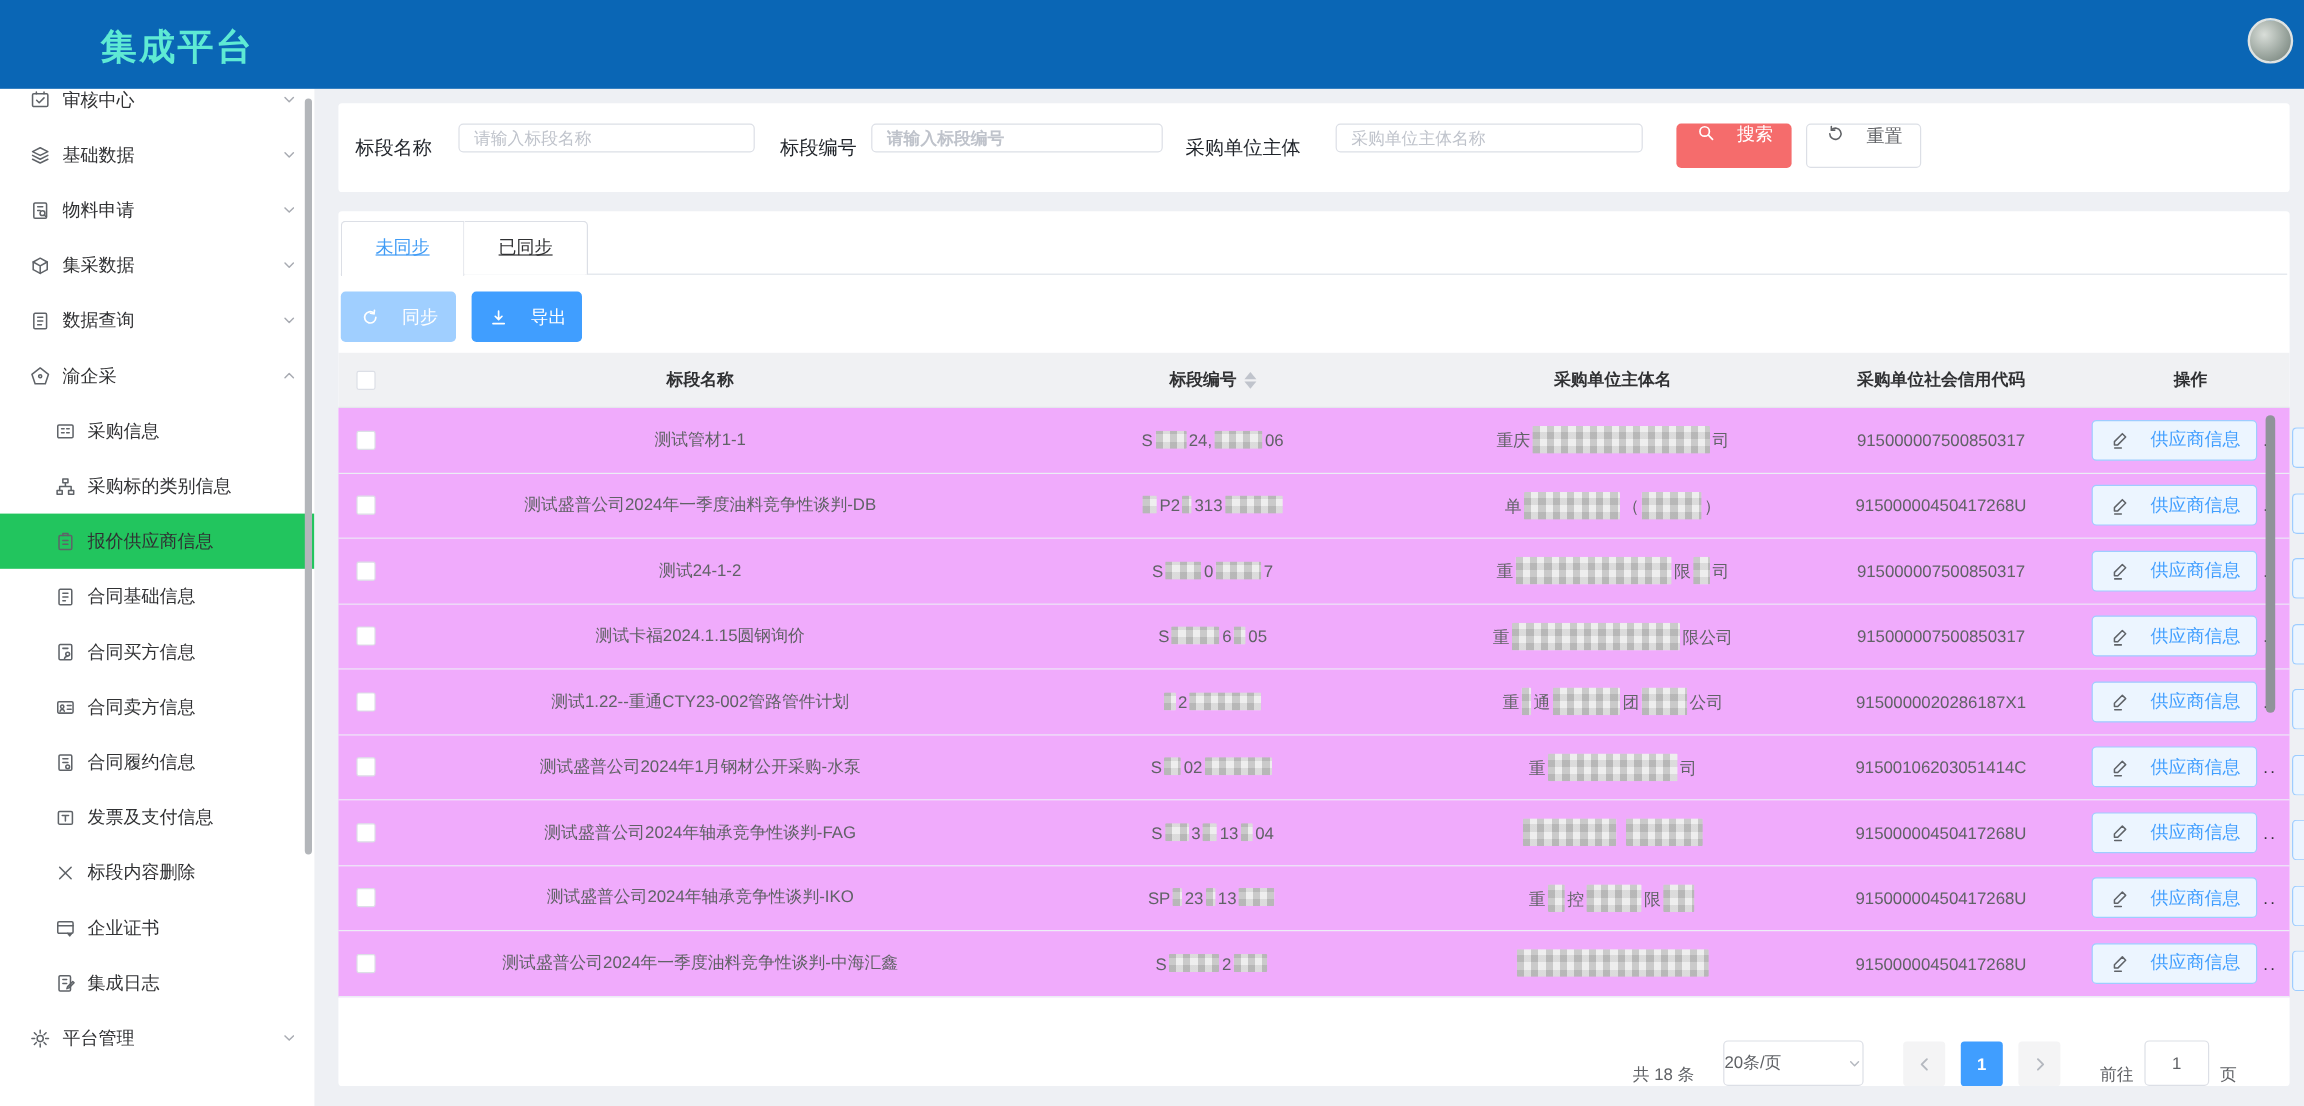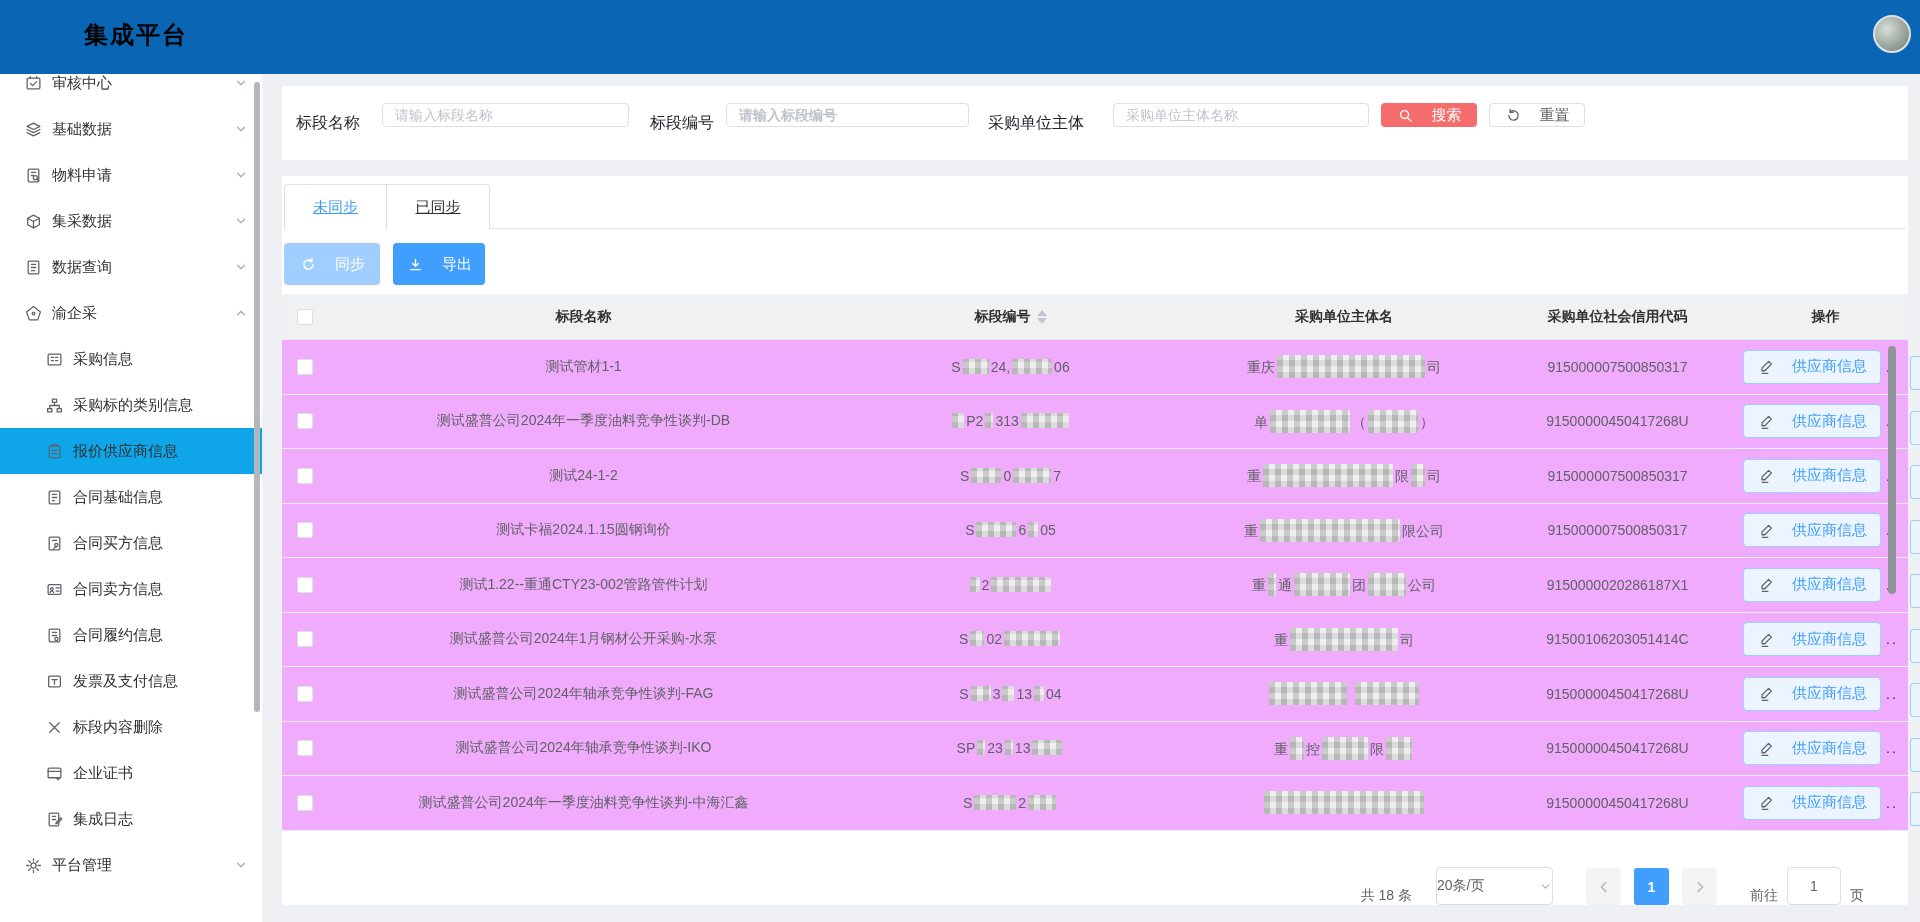--- a/index.html
+++ b/index.html
@@ -1,41 +1,41 @@
 <!DOCTYPE html>
 <html><head>
 <meta charset="utf-8">
 <style>
   * { margin:0; padding:0; box-sizing:border-box; }
   html,body { width:1920px; height:922px; }
   body { position:relative; overflow:hidden; background:#eef0f4; font-family:"Liberation Sans",sans-serif; color:#303133; }
 
   
   .header { position:absolute; left:0; top:0; width:1920px; height:74px; background:#0a66b5; z-index:20; }
-  .header-title { position:absolute; left:84px; top:19px; font-size:24px; font-weight:bold; color:#000000; letter-spacing:2px; }
+  .header-title { position:absolute; left:84px; top:19px; font-size:30px; font-weight:bold; color:#5eead4; letter-spacing:2px; }
   .avatar { position:absolute; right:9px; top:15px; width:38px; height:38px; border-radius:50%;
             background:radial-gradient(circle at 35% 35%, #d9ded9, #97a29b 60%, #6e7b74); border:2px solid #dfe3e2; cursor:pointer; }
 
   
   .sidebar { position:absolute; left:0; top:74px; width:262px; height:848px; background:#fff; overflow:hidden; z-index:5; }
   .menu { margin-top:-14px; }
   .m-item { height:46px; display:flex; align-items:center; padding:0 14px 0 24px; font-size:15px; color:#303133; cursor:pointer; white-space:nowrap; }
   .m-item.sub { padding-left:45px; }
-  .m-item.active { background:#0ea5e9; }
+  .m-item.active { background:#22c55e; }
   .ic { display:inline-flex; width:18px; justify-content:center; margin-right:10px; color:#5f6368; flex:none; }
   .lbl { flex:1; overflow:hidden; text-overflow:ellipsis; }
   .chev { margin-left:auto; color:#a8abb2; display:inline-flex; }
   .side-scroll { position:absolute; right:2px; top:8px; width:6px; height:630px; background:#b3b6ba; border-radius:3px; }
 
   
   .filter-card { position:absolute; left:282px; top:86px; width:1626px; height:74px; background:#fff; border-radius:3px; }
   .f-label { position:absolute; top:0; height:74px; display:flex; align-items:center; font-size:16px; color:#1f2329; }
   .f-input { position:absolute; top:17px; height:24px; border:1px solid #dcdfe6; border-radius:4px; padding:11px 12px; font-size:14px; color:#606266; outline:none; font-family:inherit; }
   .f-input::placeholder { color:#bfc3cb; }
-  .btn { position:absolute; top:17px; height:24px; border:none; border-radius:4px; font-size:15px; display:flex; align-items:center; justify-content:center; gap:7px; cursor:pointer; font-family:inherit; }
+  .btn { position:absolute; top:17px; height:37px; border:none; border-radius:4px; font-size:15px; display:flex; justify-content:center; gap:7px; cursor:pointer; font-family:inherit;margin-left:16px; }
   .btn-search { left:1099px; width:96px; background:#f56c6c; color:#fff; }
   .btn-reset  { left:1207px; width:96px; background:#fff; color:#606266; border:1px solid #dcdfe6; }
 
   
   .main-card { position:absolute; left:282px; top:176px; width:1626px; height:729px; background:#fff; border-radius:3px; }
 
   .tabs { position:absolute; left:2px; top:8px; right:2px; height:45px; border-bottom:1px solid #dfe4ea; display:flex; }
   .tab { width:103px; height:45px; line-height:44px; text-align:center; font-size:15px; color:#303133;
          border:1px solid #dcdfe6; border-bottom:none; background:#fff; cursor:pointer;text-decoration:underline; }
   .tab:first-child { border-top-left-radius:4px; }

